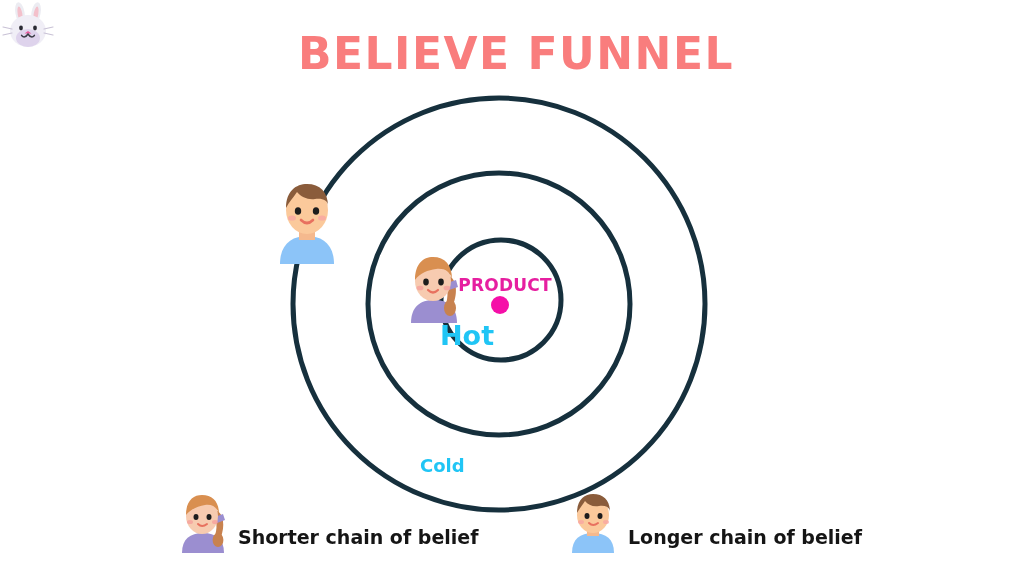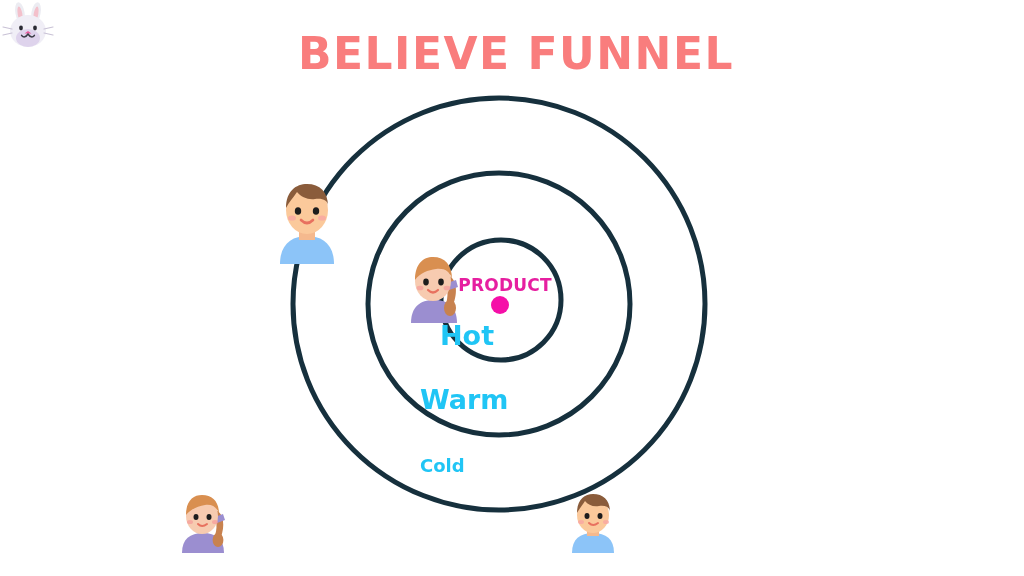--- a/index.html
+++ b/index.html
@@ -141,21 +141,20 @@
     <circle cx="499" cy="304" r="131" fill="none" stroke="#16303d" stroke-width="5"></circle>
     <circle cx="501" cy="300" r="60" fill="none" stroke="#16303d" stroke-width="5"></circle>
   </svg>
 
   
   <div class="product-label">PRODUCT</div>
   <div class="product-dot"></div>
 
   
   <div class="tier-label tier-hot">Hot</div>
-  <div class="tier-label tier-warm">Warm</div>
   <div class="tier-label tier-cold">Cold</div>
 
   
   <svg class="avatar avatar-boy-ring" viewBox="0 0 74 86">
     <path d="M10 86 C10 66 22 58 37 58 C52 58 64 66 64 86 Z" fill="#8cc4f8"></path>
     <path d="M29 50 h16 v12 h-16 Z" fill="#f5b98e"></path>
     <ellipse cx="37" cy="32" rx="21" ry="24" fill="#fbc99b"></ellipse>
     <path d="M16 30 C16 13 26 6 37 6 C50 6 58 14 58 28 C58 22 52 20 45 21 C38 22 31 19 27 14 C23 20 19 24 16 30 Z" fill="#8a5c3b"></path>
     <ellipse cx="28" cy="33" rx="3.2" ry="3.8" fill="#1d1d1d"></ellipse>
     <ellipse cx="46" cy="33" rx="3.2" ry="3.8" fill="#1d1d1d"></ellipse>
@@ -186,33 +185,35 @@
     <ellipse cx="42" cy="49" rx="5.4" ry="7" fill="#c8824f"></ellipse>
     <path d="M39 26 l8 -3 l2 6 l-8 3 Z" fill="#9b8ed0"></path>
     <ellipse cx="26" cy="25" rx="16" ry="18" fill="#f7cbb0"></ellipse>
     <path d="M10 24 C10 10 17 4 26 4 C37 4 43 11 43 23 C41 16 36 13 29 14 C22 15 15 18 10 24 Z" fill="#d98f50"></path>
     <ellipse cx="20" cy="26" rx="2.5" ry="3" fill="#1d1d1d"></ellipse>
     <ellipse cx="33" cy="26" rx="2.5" ry="3" fill="#1d1d1d"></ellipse>
     <ellipse cx="14" cy="31" rx="3" ry="2" fill="#f59a9a" opacity="0.7"></ellipse>
     <ellipse cx="39" cy="31" rx="3" ry="2" fill="#f59a9a" opacity="0.7"></ellipse>
     <path d="M22 33 q4 4 9 0" stroke="#e8715f" stroke-width="2" fill="none" stroke-linecap="round"></path>
   </svg>
+  <div class="legend-text legend-left">Shorter chain of belief</div>
 
   
   <svg class="avatar avatar-boy-legend" viewBox="0 0 56 62">
     <path d="M6 62 C6 48 14 42 27 42 C40 42 48 48 48 62 Z" fill="#8cc4f8"></path>
     <path d="M21 36 h12 v9 h-12 Z" fill="#f5b98e"></path>
     <ellipse cx="27" cy="24" rx="16" ry="18" fill="#fbc99b"></ellipse>
     <path d="M11 22 C11 9 18 3 27 3 C38 3 44 10 44 21 C44 16 39 14 33 15 C27 16 22 14 19 10 C16 15 13 18 11 22 Z" fill="#8a5c3b"></path>
     <ellipse cx="21" cy="25" rx="2.5" ry="3" fill="#1d1d1d"></ellipse>
     <ellipse cx="34" cy="25" rx="2.5" ry="3" fill="#1d1d1d"></ellipse>
     <ellipse cx="15" cy="31" rx="3" ry="2" fill="#f8a3a3" opacity="0.75"></ellipse>
     <ellipse cx="40" cy="31" rx="3" ry="2" fill="#f8a3a3" opacity="0.75"></ellipse>
     <path d="M23 32 q4 4 9 0" stroke="#e8715f" stroke-width="2" fill="none" stroke-linecap="round"></path>
   </svg>
+  <div class="legend-text legend-right">Longer chain of belief</div>
 
   
   <svg class="bunny-mark" viewBox="0 0 56 52">
     <ellipse cx="20" cy="13" rx="4.6" ry="11" fill="#ececf2" transform="rotate(-10 20 13)"></ellipse>
     <ellipse cx="36" cy="13" rx="4.6" ry="11" fill="#ececf2" transform="rotate(10 36 13)"></ellipse>
     <ellipse cx="20" cy="14" rx="2.3" ry="7.5" fill="#f3c0cb" transform="rotate(-10 20 14)"></ellipse>
     <ellipse cx="36" cy="14" rx="2.3" ry="7.5" fill="#f3c0cb" transform="rotate(10 36 14)"></ellipse>
     <ellipse cx="28" cy="31" rx="18" ry="16" fill="#f0eef6"></ellipse>
     <path d="M10 33 a18 16 0 0 0 36 0 a18 16 0 0 1 -36 0 Z" fill="#dcd2ea"></path>
     <ellipse cx="28" cy="38" rx="12" ry="9" fill="#ded3ec"></ellipse>

